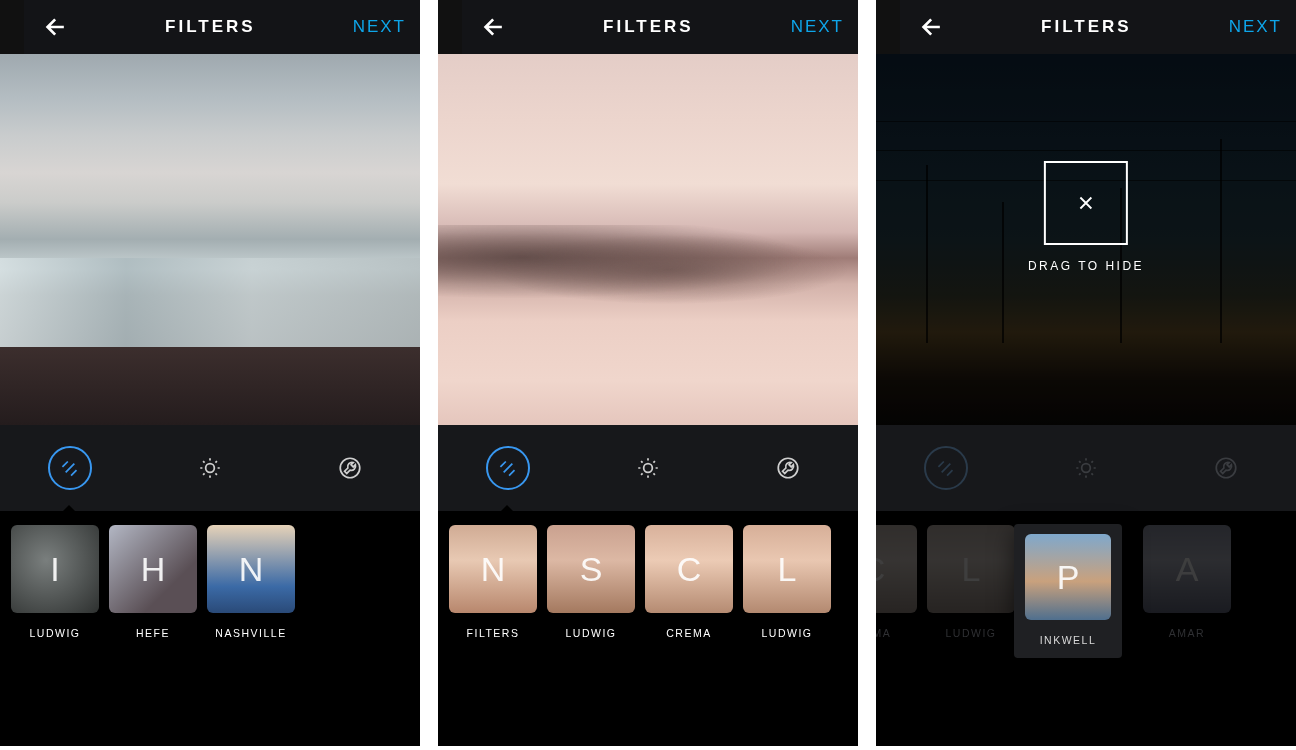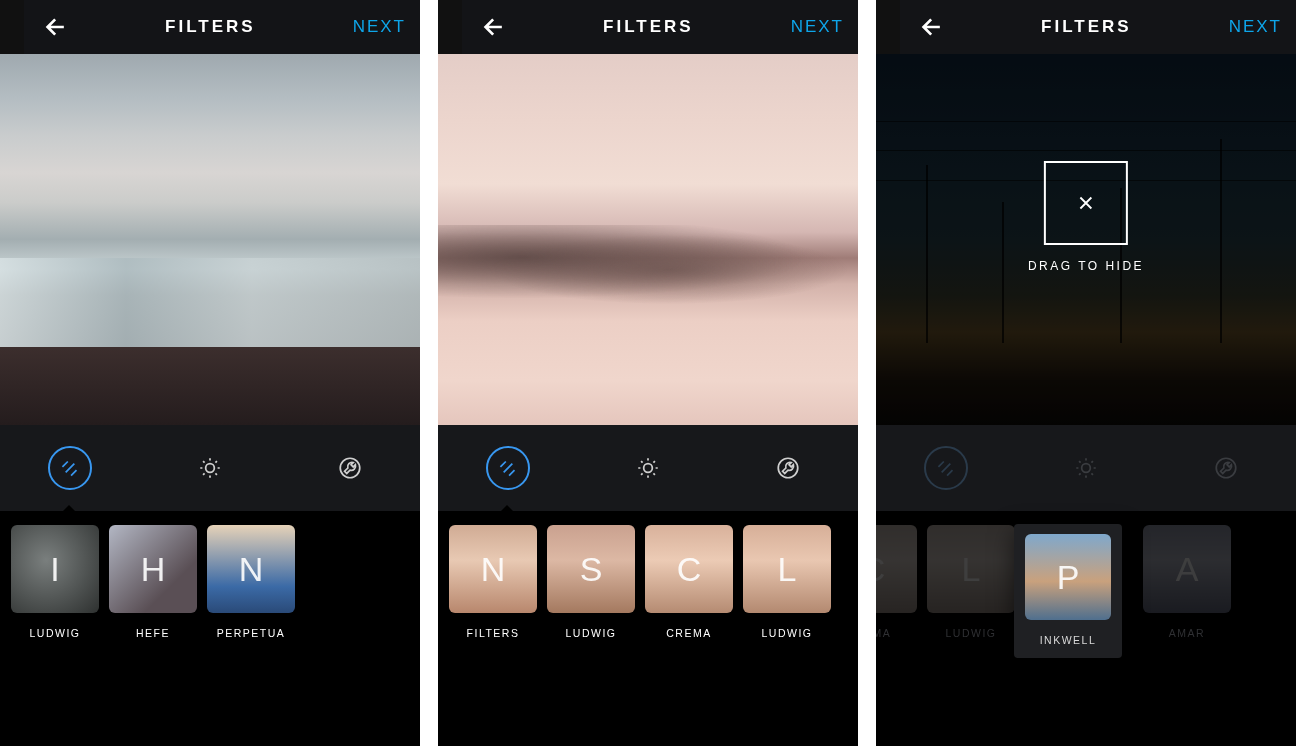--- a/index.html
+++ b/index.html
@@ -277,21 +277,21 @@
     <div class="filteritem">
       <div class="thumb bg-hefe">
           <span class="thumb-letter">H</span>
         </div>
       <div class="filter-label">HEFE</div>
     </div>
     <div class="filteritem">
       <div class="thumb bg-nash">
           <span class="thumb-letter">N</span>
         </div>
-      <div class="filter-label">PERPETUA</div>
+      <div class="filter-label">NASHVILLE</div>
     </div>
   </div>
 </div>
 
 <div class="screen">
   <div class="header">
     <div class="back-arrow">
       <svg viewBox="0 0 24 24">
           <path d="M14 5l-7 7 7 7M7 12h15"></path>
         </svg>

